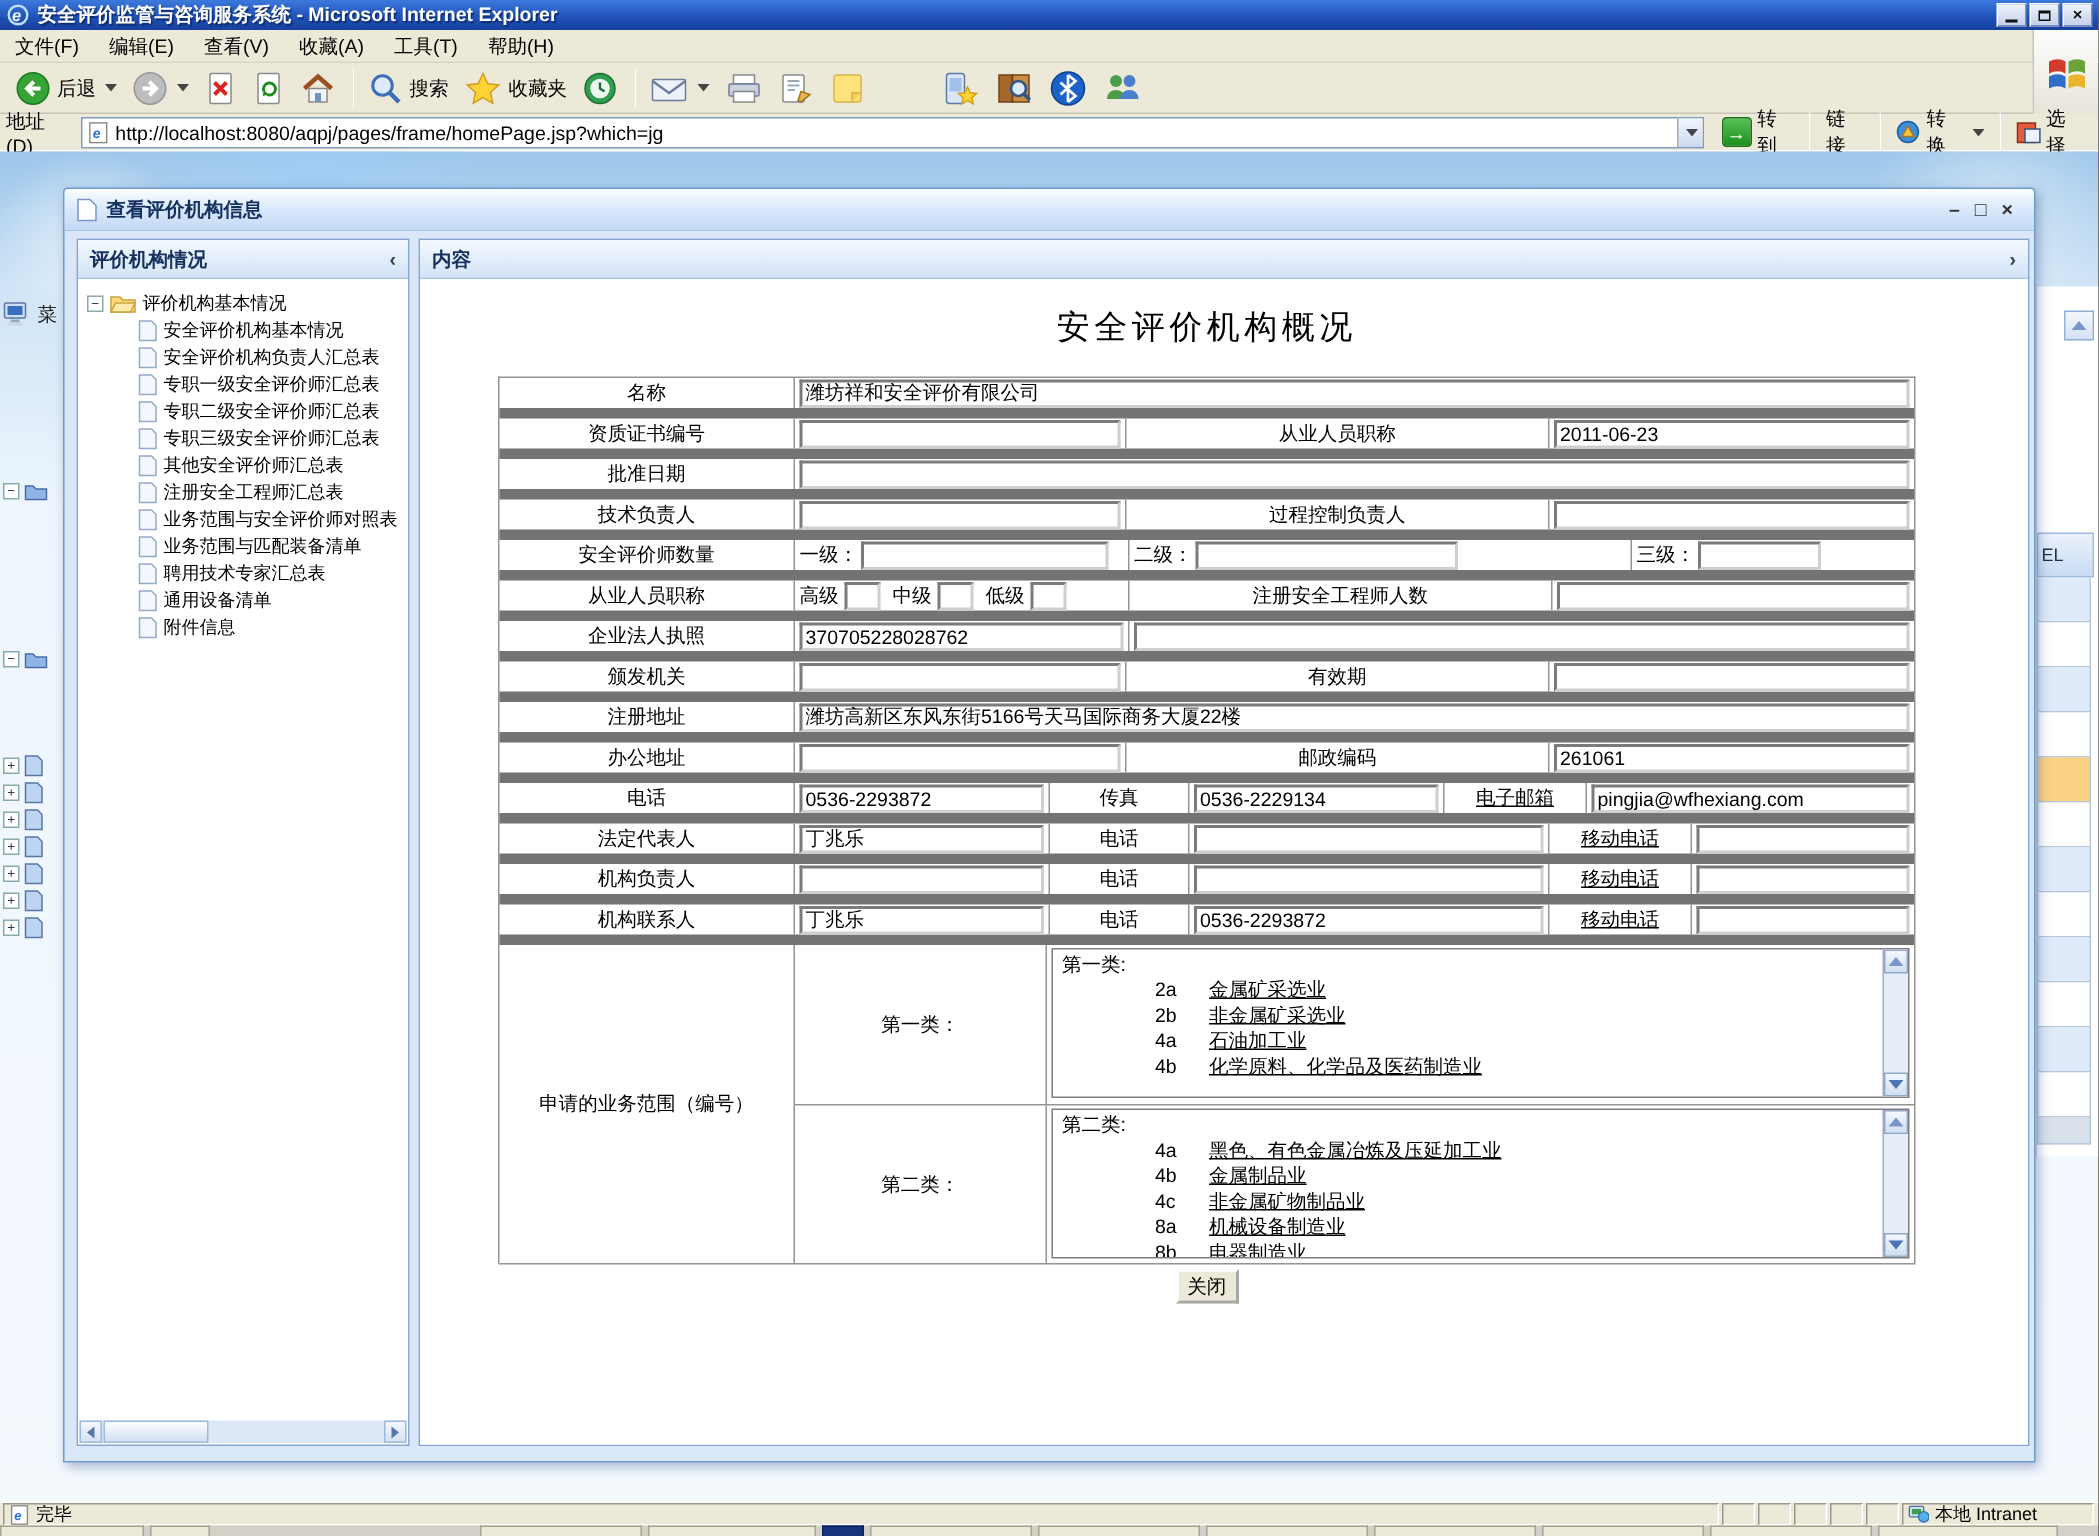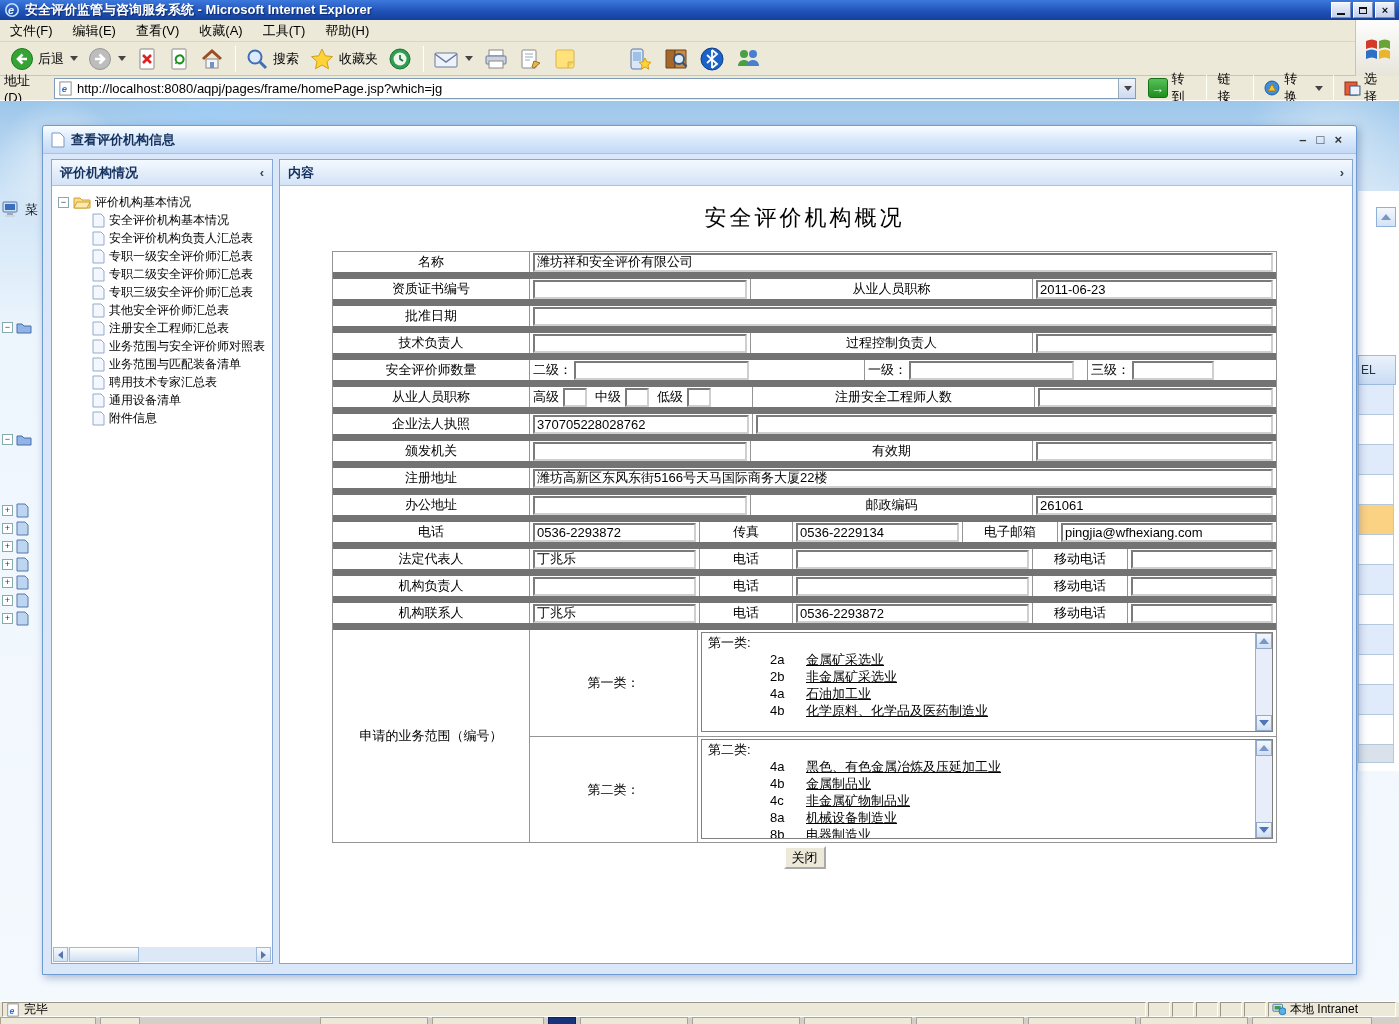--- a/index.html
+++ b/index.html
@@ -99,21 +99,21 @@
   
   .content-area{position:absolute;left:0;top:27px;right:0;bottom:0;overflow:hidden;background:#fff;}
   .form-title{margin-top:16px;text-align:center;font-size:22px;letter-spacing:3px;color:#000;width:1049px;}
   .ftable{margin:18px 0 0 52px;width:945px;border:1px solid #949494;border-bottom:none;font-size:13px;color:#000;}
   .frow{display:flex;border-bottom:7px solid #737373;height:27px;align-items:stretch;}
   .fc{border-right:1px solid #949494;display:flex;align-items:center;padding:0 3px;overflow:hidden;white-space:nowrap;}
   .fc:last-child{border-right:none;}
   .fc.lab{justify-content:center;flex:none;}
   .c197{width:197px;}.c221{width:221px;}.c282{width:282px;}
   .c223{width:223px;}.c335{width:335px;}
-  .c170{width:170px;}.c93{width:93px;}.c240{width:240px;}.c95{width:95px;}
+  .c170{width:170px;}.c93{width:93px;}.c240{width:240px;}.c95{width:95px;text-decoration:underline;}
   .cfill{flex:1;}
   input.fi{height:19px;border:2px inset #cfcfcf;background:#fff;font-size:13px;padding:0 2px;width:100%;}
   input.fi.w165{width:165px;}input.fi.w175{width:175px;}input.fi.w82{width:82px;}
   input.fi.w24{width:24px;margin:0 8px 0 2px;}
   .ilbl{flex:none;margin-right:2px;}
   
   .scope{display:flex;border-bottom:1px solid #949494;}
   .scope-left{width:197px;border-right:1px solid #949494;display:flex;align-items:center;justify-content:center;}
   .scope-rows{flex:1;}
   .scrow{display:flex;height:106px;}
@@ -582,27 +582,27 @@
                   <input class="fi" value="" style="">
                 </div>
               <div class="fc lab c282">过程控制负责人</div>
               <div class="fc cfill">
                   <input class="fi" value="" style="">
                 </div>
             </div>
 
             <div class="frow">
               <div class="fc lab c197">安全评价师数量</div>
+              <div class="fc c223">
+                  <span class="ilbl">一级：</span>
+                  <input class="fi w165" value="" style="">
+                </div>
               <div class="fc c335">
                   <span class="ilbl">二级：</span>
                   <input class="fi w175" value="" style="">
-                </div>
-              <div class="fc c223">
-                  <span class="ilbl">一级：</span>
-                  <input class="fi w165" value="" style="">
                 </div>
               <div class="fc cfill">
                   <span class="ilbl">三级：</span>
                   <input class="fi w82" value="" style="">
                 </div>
             </div>
 
             <div class="frow">
               <div class="fc lab c197">从业人员职称</div>
               <div class="fc c223">

